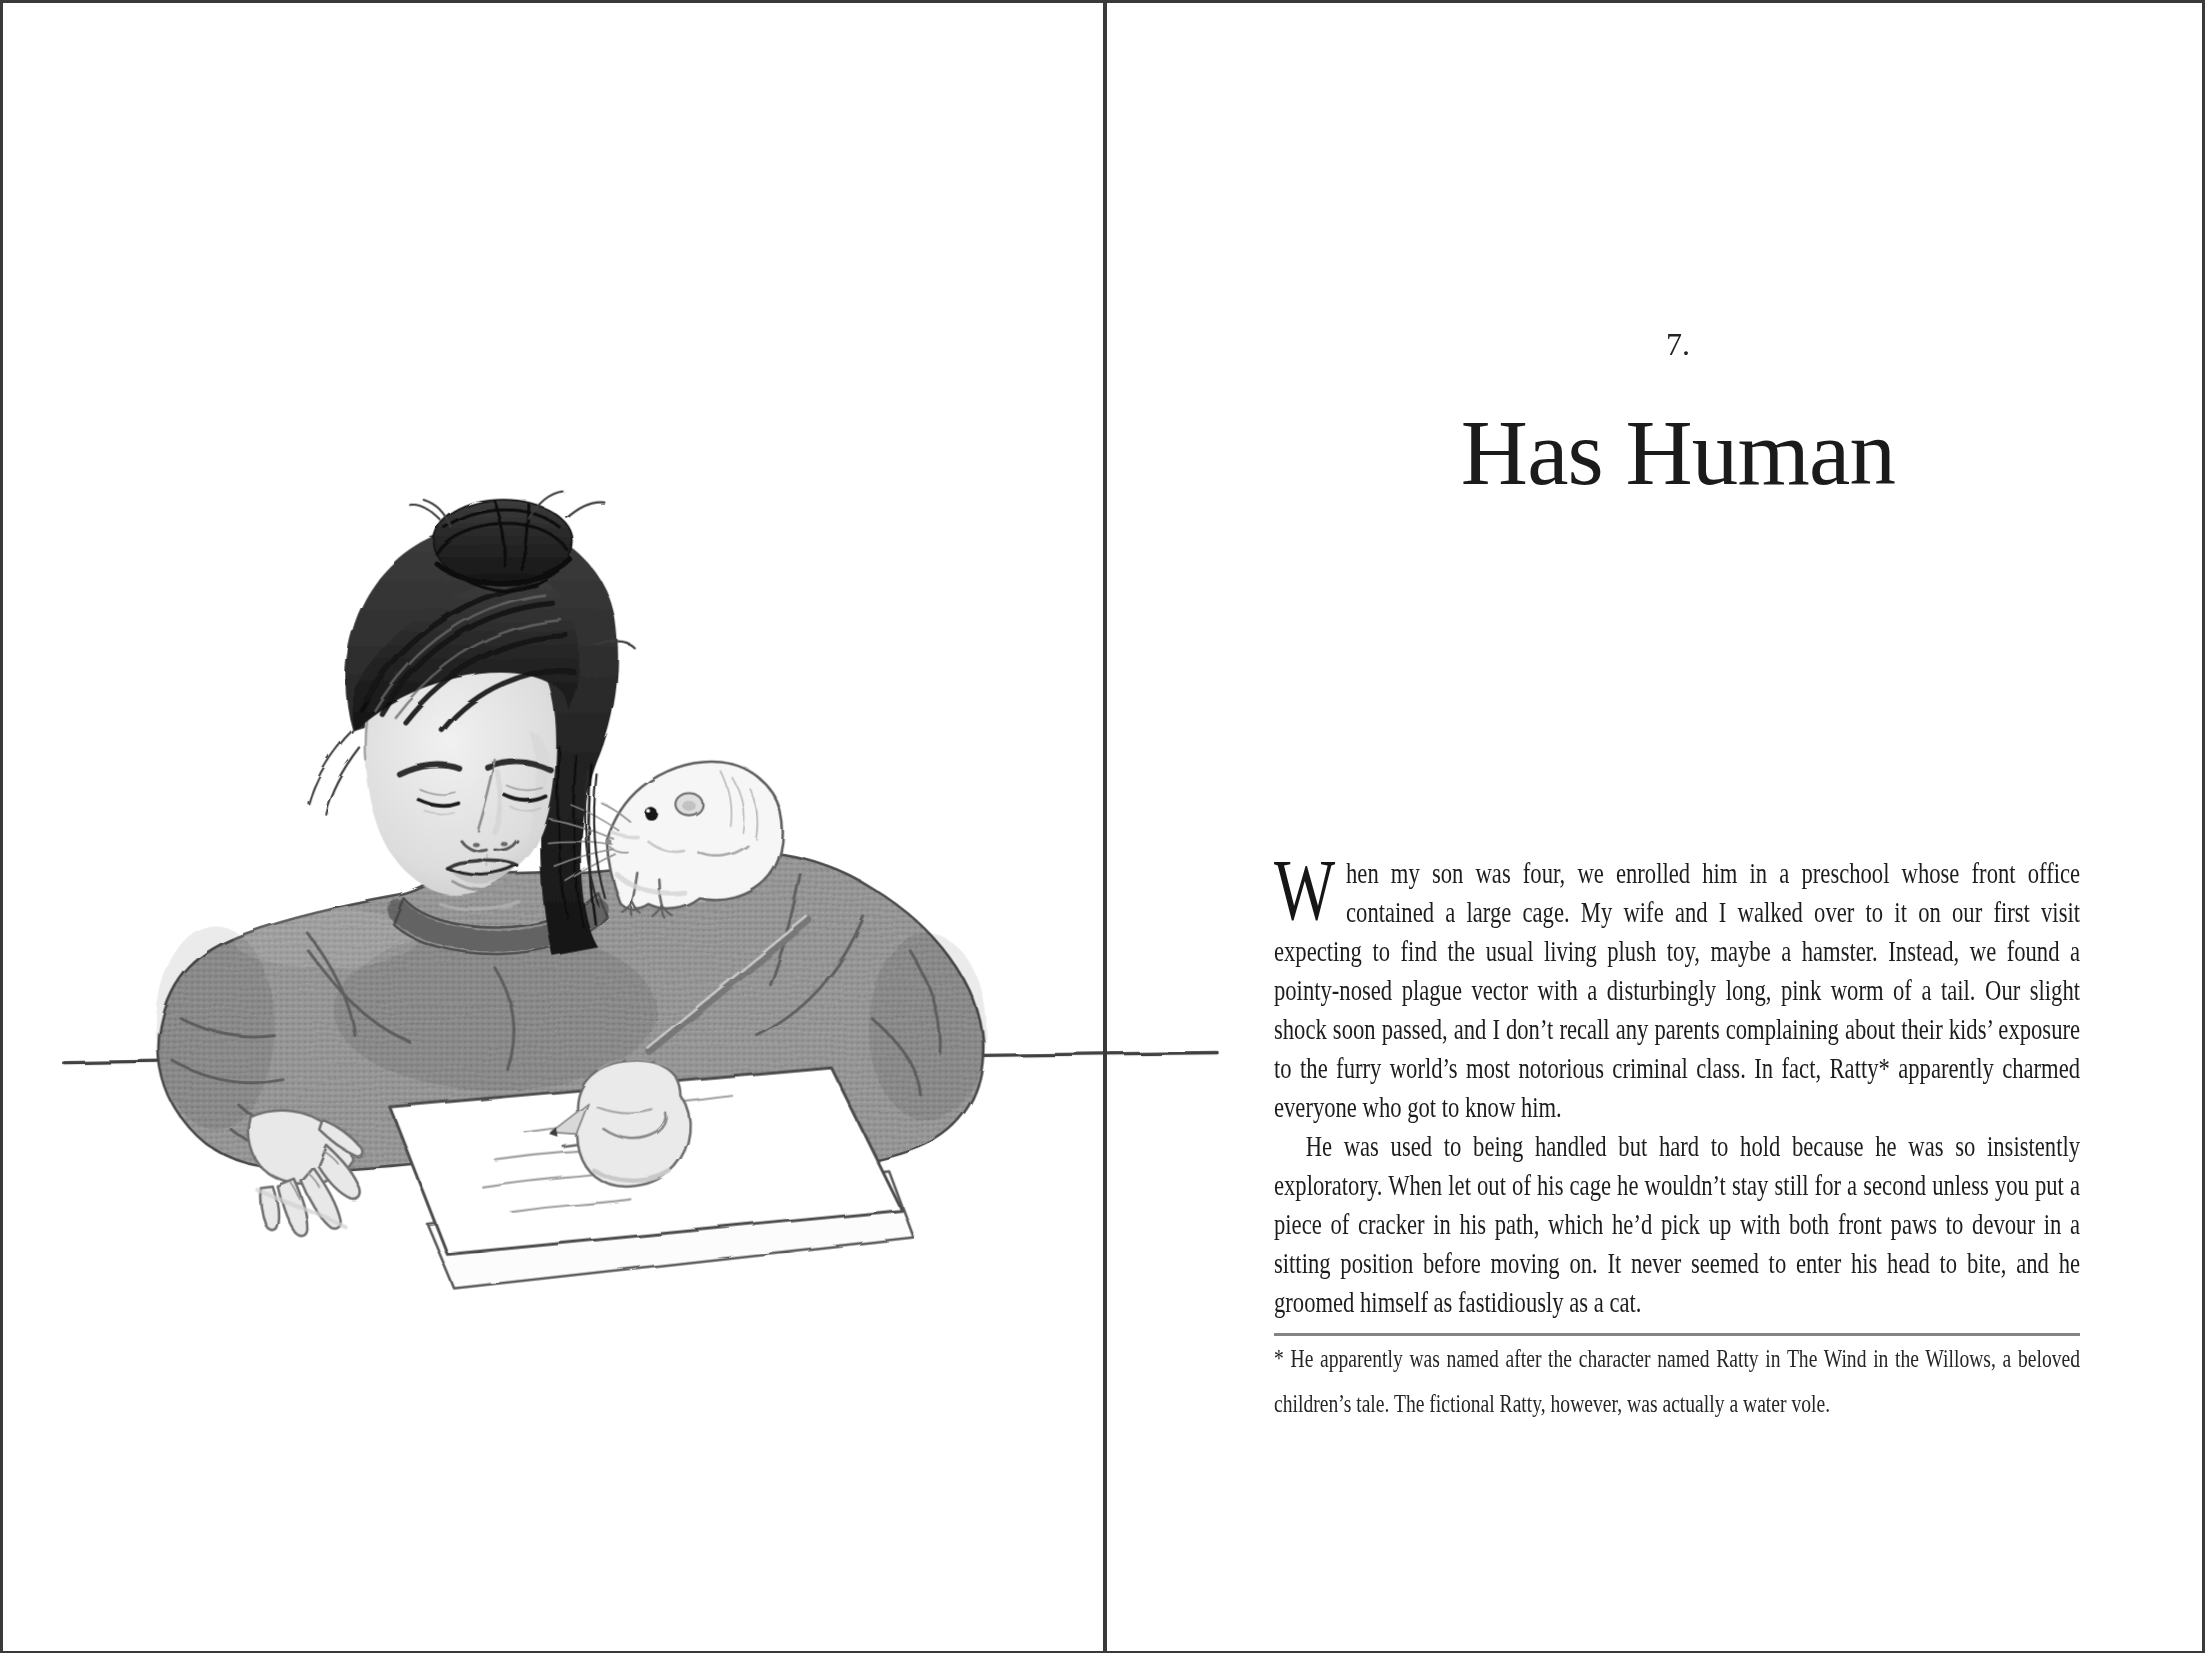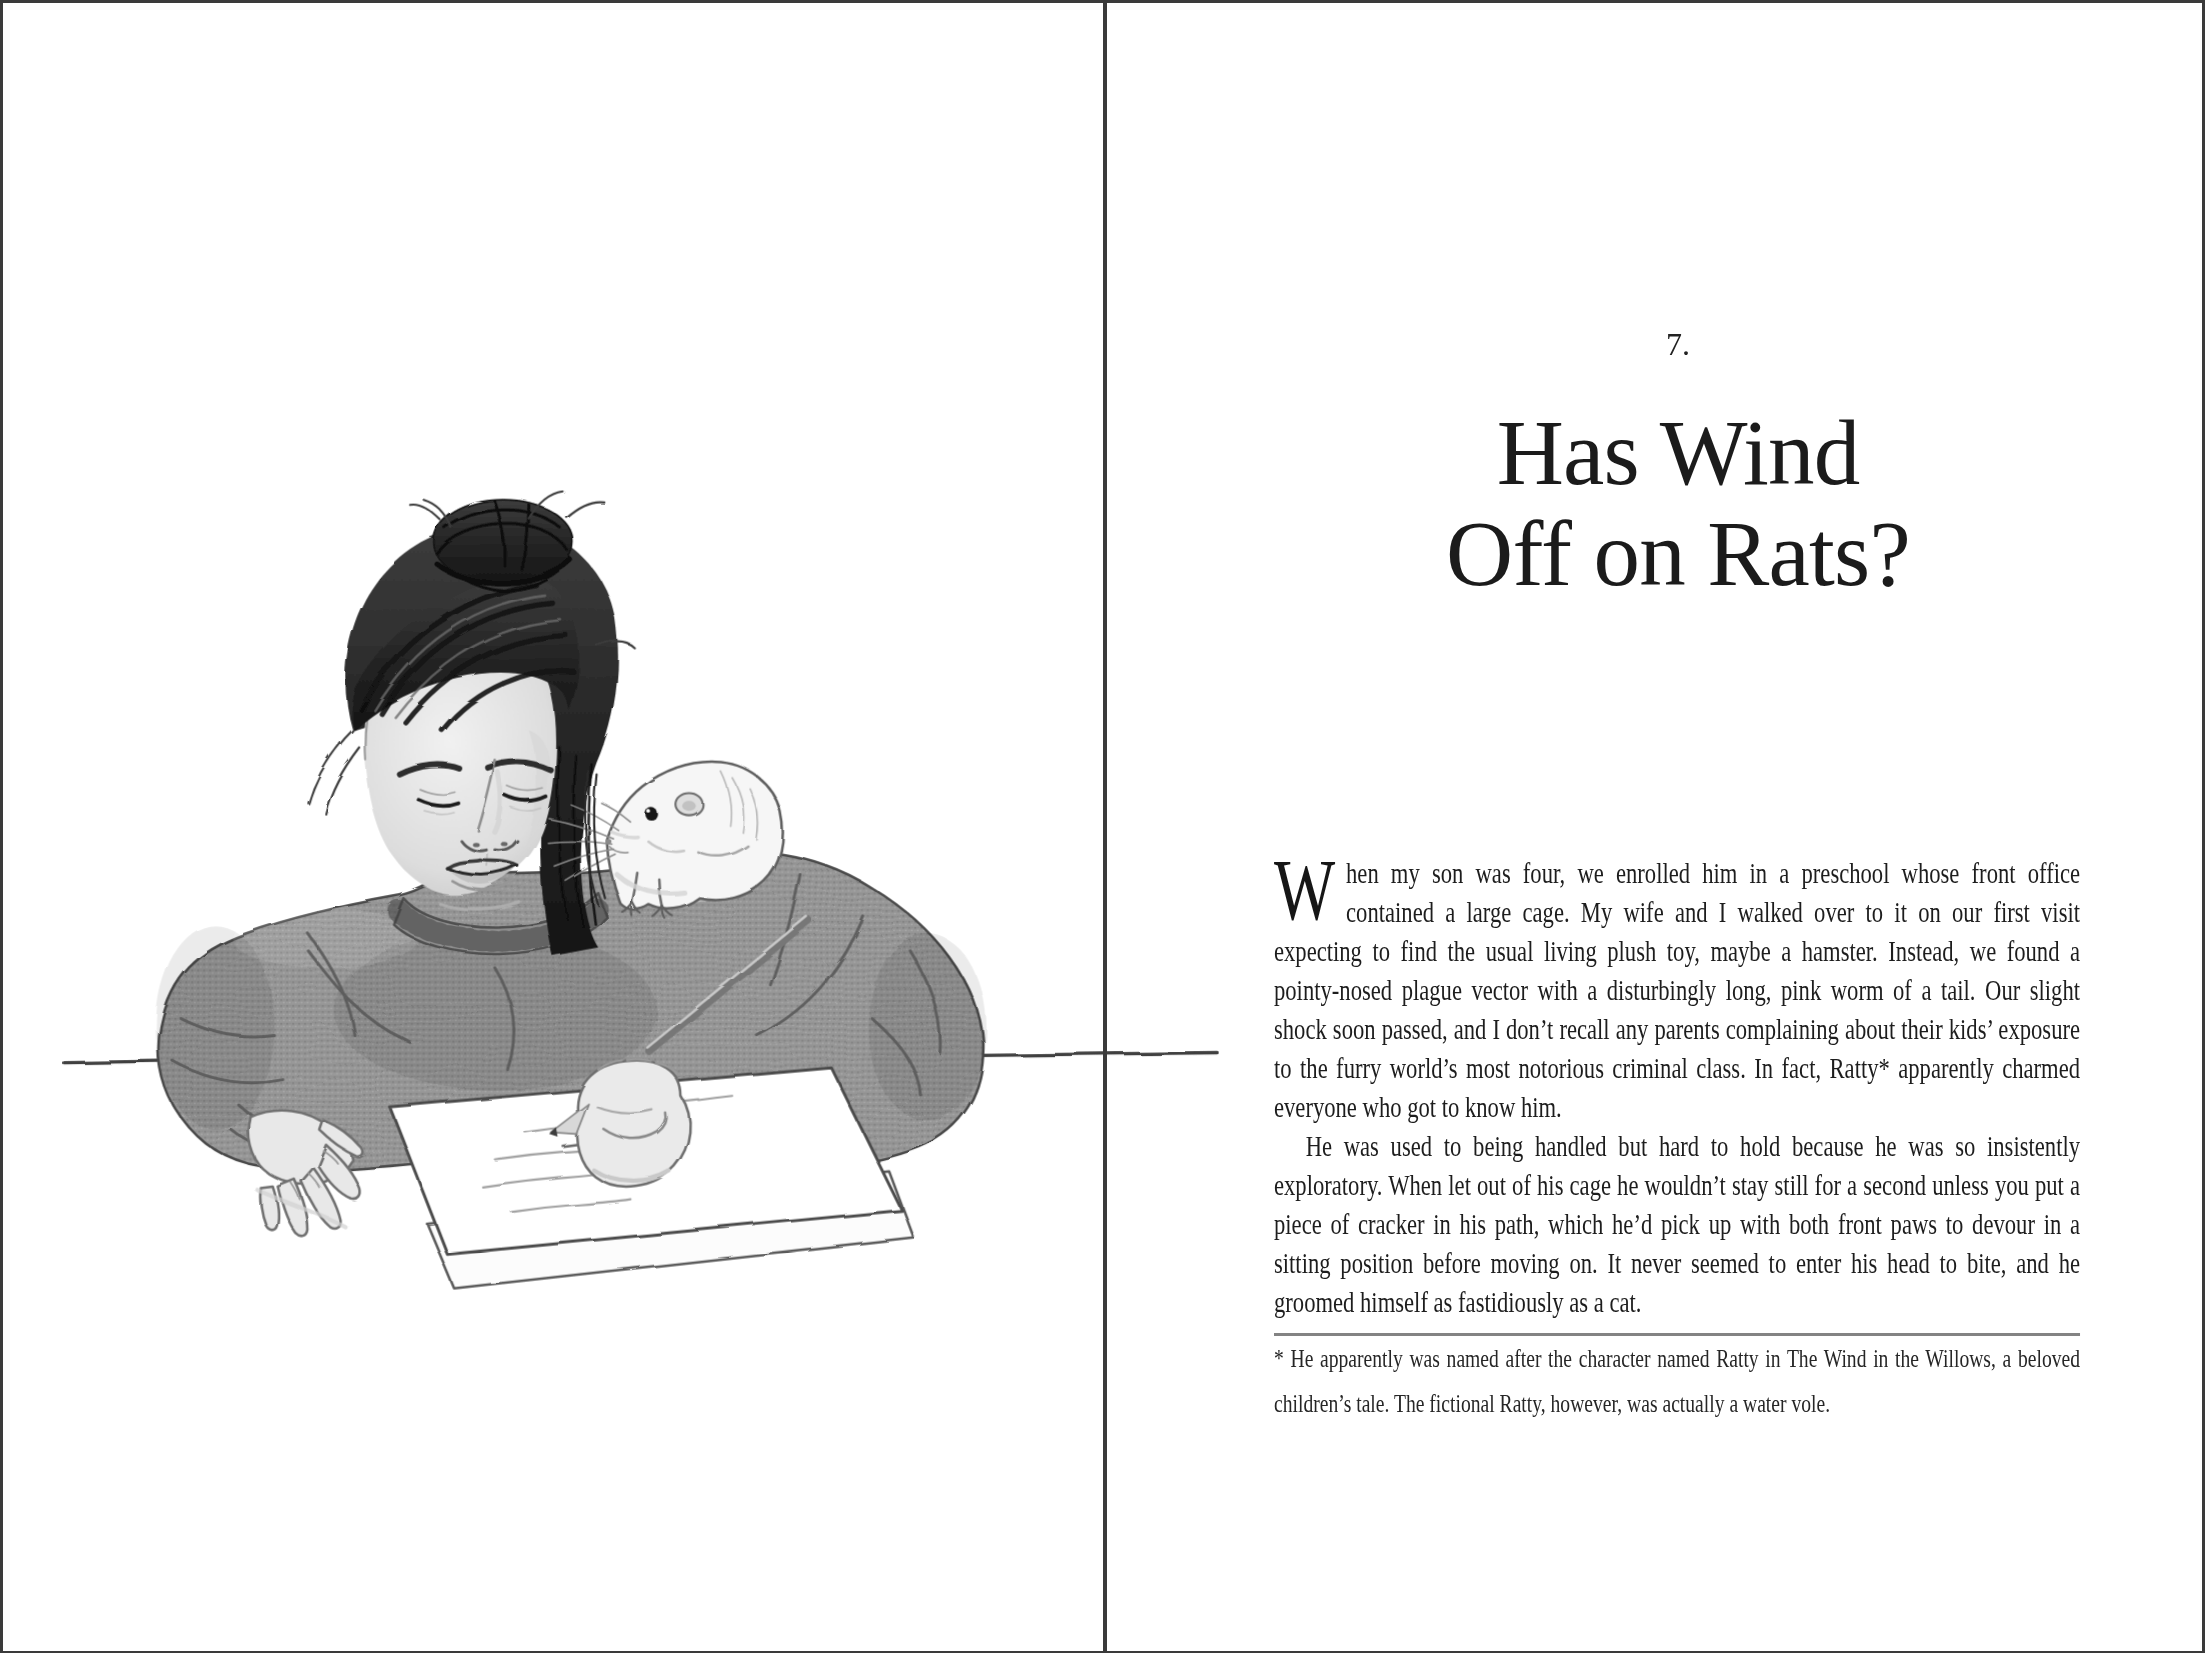--- a/index.html
+++ b/index.html
@@ -261,22 +261,21 @@
       </g>
     </svg>
   </div>
 
   <div class="divider"></div>
 
   <div>
     <div class="chapnum">7.</div>
 
     <h1 class="title">
-      <span>Has Wind</span>
-      <span>Off on Rats?</span>
+      <span>Has Human</span>
     </h1>
 
     <div class="textcol">
       <p class="p1"><span class="dropcap">W</span><span>hen my son was four, we enrolled him in a preschool whose front office contained a large cage. My wife and I walked over to it on our first visit expecting to find the usual living plush toy, maybe a hamster. Instead, we found a pointy-nosed plague vector with a disturbingly long, pink worm of a tail. Our slight shock soon passed, and I don’t recall any parents complaining about their kids’ exposure to the furry world’s most notorious criminal class. In fact, Ratty* apparently charmed everyone who got to know him.</span></p>
       <p class="p2">He was used to being handled but hard to hold because he was so insistently exploratory. When let out of his cage he wouldn’t stay still for a second unless you put a piece of cracker in his path, which he’d pick up with both front paws to devour in a sitting position before moving on. It never seemed to enter his head to bite, and he groomed himself as fastidiously as a cat.</p>
 
       <div class="footrule"></div>
       <p class="footnote">* He apparently was named after the character named Ratty in The Wind in the Willows, a beloved children’s tale. The fictional Ratty, however, was actually a water vole.</p>
     </div>
   </div>

